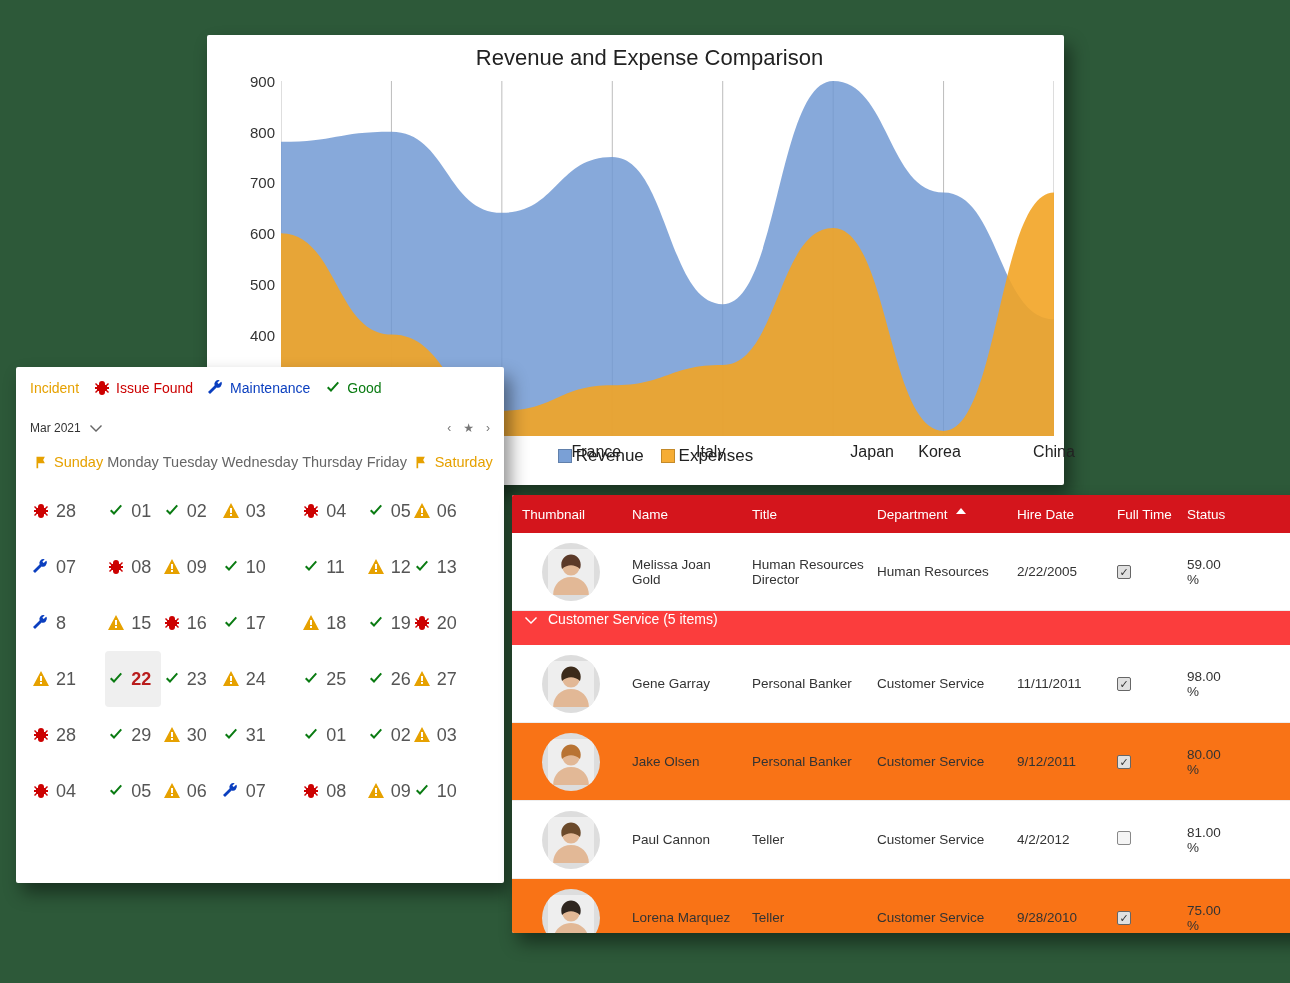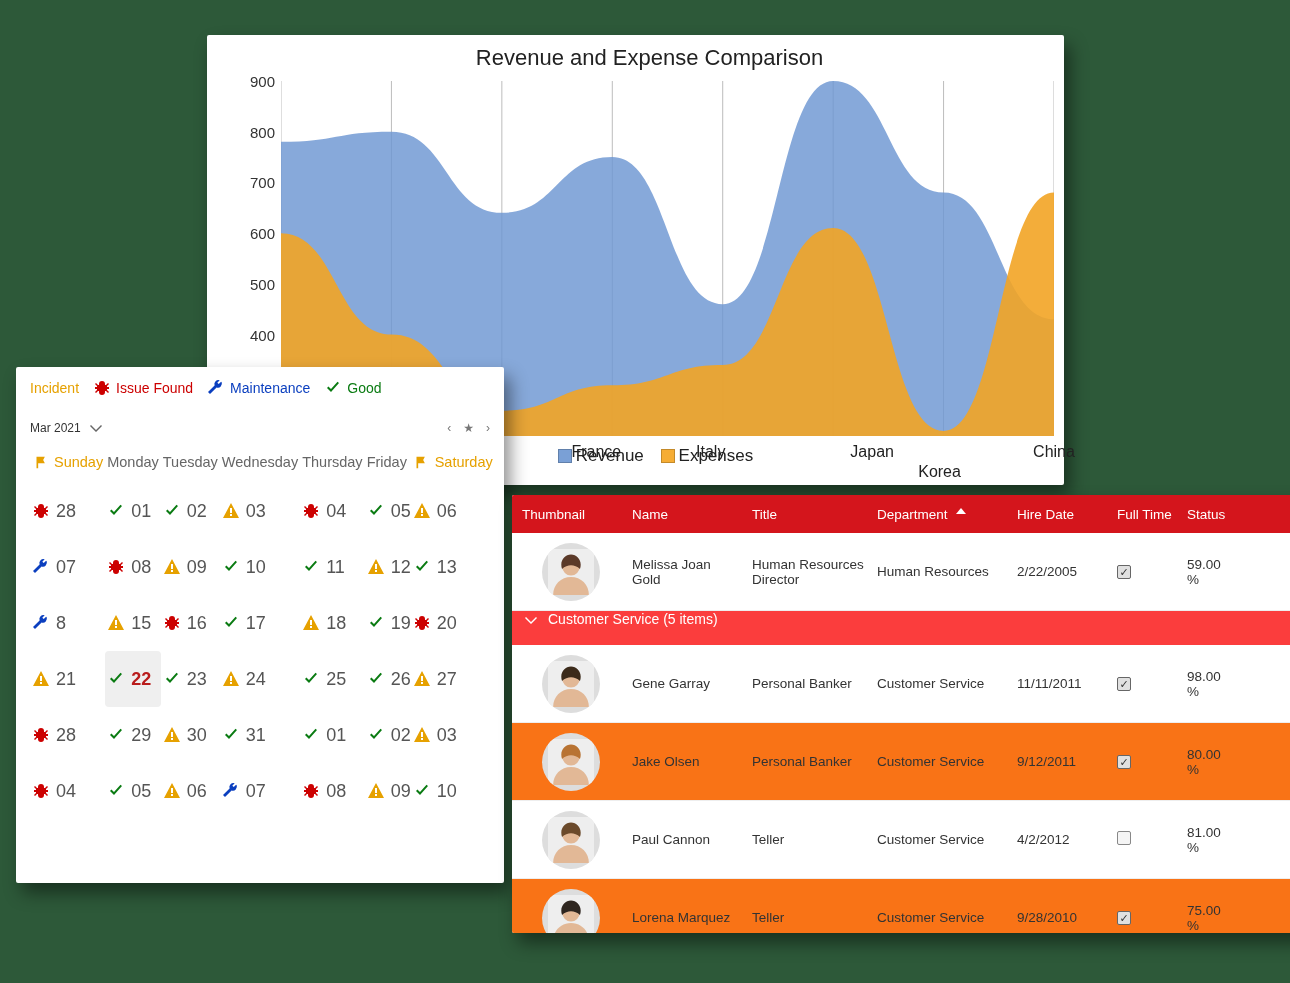--- a/index.html
+++ b/index.html
@@ -146,21 +146,21 @@
         </svg>
     </div>
   </div>
   <div class="x-labels" id="x-labels">
       <div class="x-lab" style="left: 0%;">USA</div>
       <div class="x-lab" style="left: 14.2857%;">Germany</div>
       <div class="x-lab" style="left: 28.5714%;">UK</div>
       <div class="x-lab" style="left: 42.8571%;">France</div>
       <div class="x-lab" style="left: 57.1429%;">Italy</div>
       <div class="x-lab" style="left: 71.4286%; margin-left: 47px;">Japan</div>
-      <div class="x-lab" style="left: 85.7143%; margin-top: 20px;">Korea</div>
+      <div class="x-lab" style="left: 85.7143%;">Korea</div>
       <div class="x-lab" style="left: 100%;">China</div>
     </div>
   <div class="legend">
     <span class="legend-swatch sw-rev"></span><span>Revenue</span>
     <span class="legend-swatch sw-exp"></span><span>Expenses</span>
   </div>
 </div>
 
 <div class="cal-panel">
   <div class="cal-legend">

